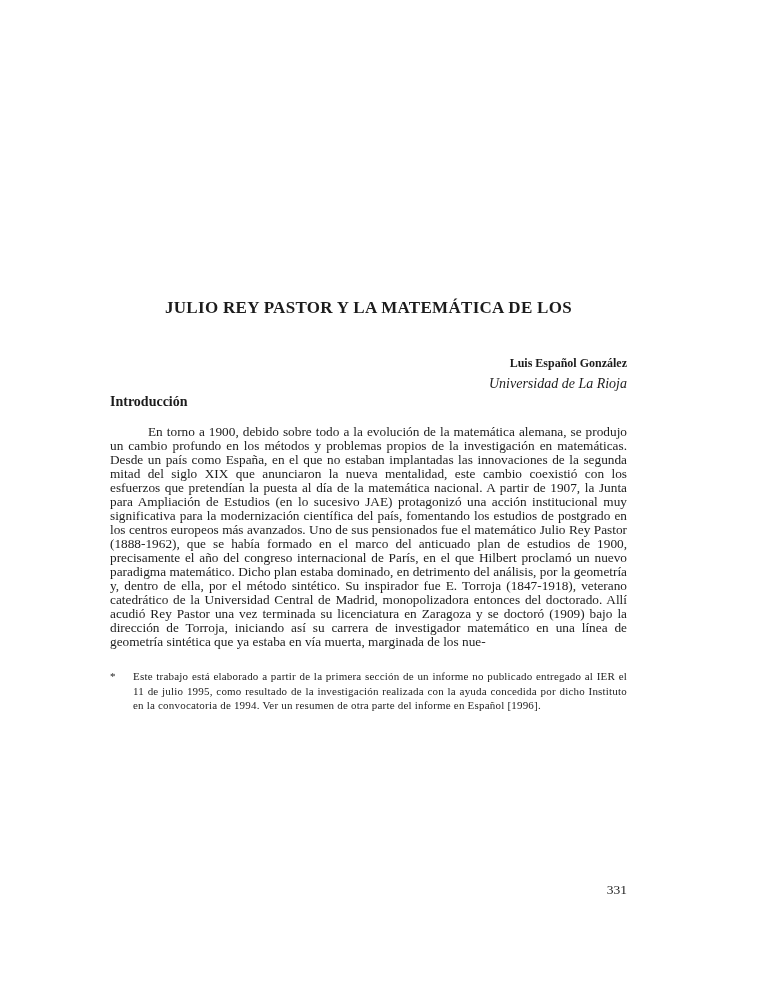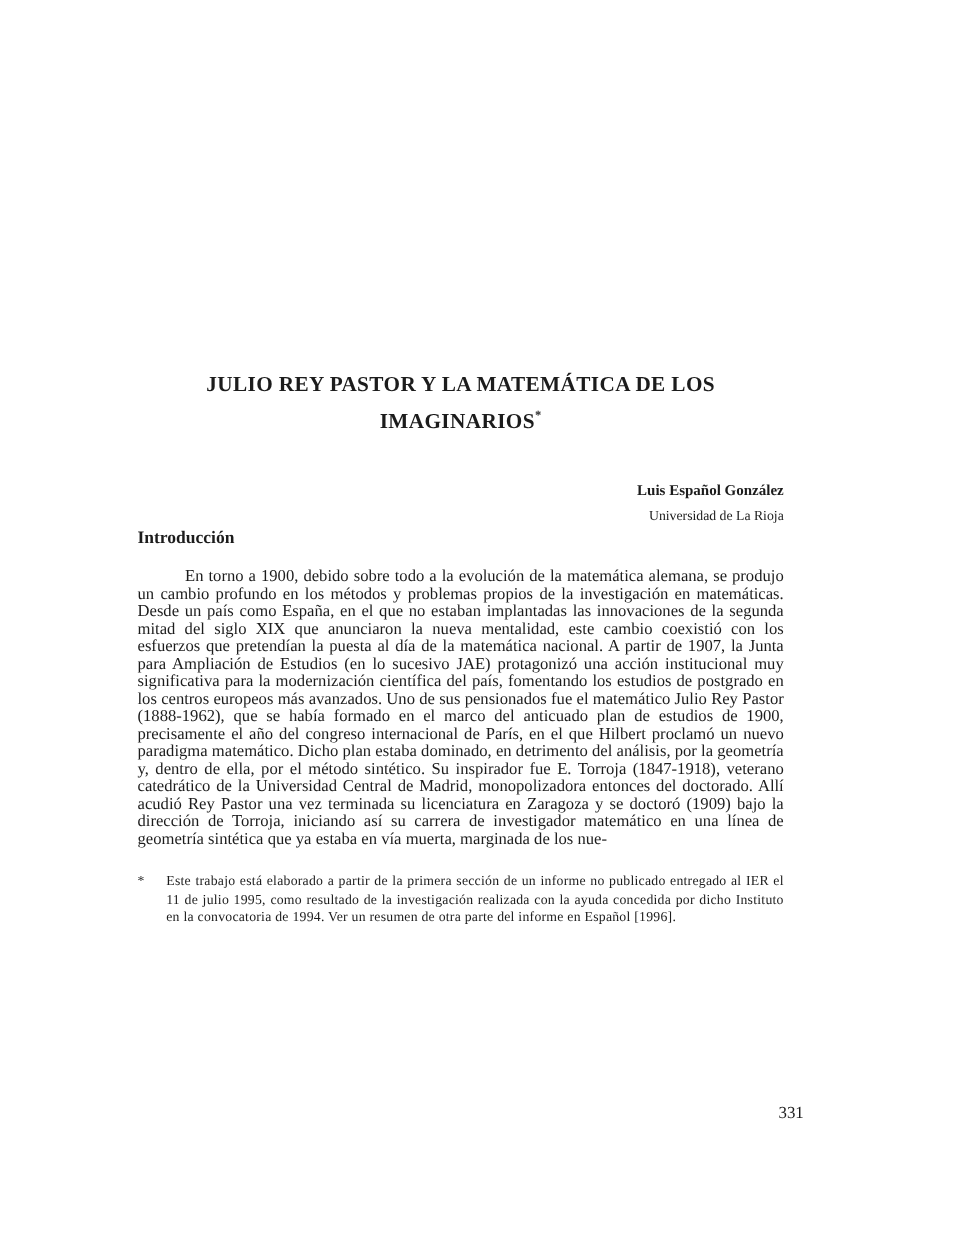--- a/index.html
+++ b/index.html
@@ -37,21 +37,22 @@
   .author-block {
     margin-top: 32px;
     text-align: right;
   }
   .author {
     font-weight: bold;
     font-size: 12px;
     line-height: 19px;
   }
   .affiliation {
-    font-size: 11px;
+    font-style: italic;
+    font-size: 14px;
     line-height: 18px;
     margin-top: 2px;
   }
   .section-heading {
     font-weight: bold;
     font-size: 14px;
     line-height: 18px;
   }
   .body-text {
     margin-top: 14px;
@@ -70,33 +71,32 @@
     letter-spacing: 0.2px;
   }
   .fn-marker {
     position: absolute;
     left: 0;
     top: 0;
   }
   .page-number {
     position: absolute;
     top: 882px;
-    right: 125px;
+    right: 141px;
     font-size: 13.5px;
   }
 </style>
 </head>
 <body>
 
 <div class="page">
   <div class="content">
 
     <div class="title">
       <div>JULIO REY PASTOR Y LA MATEMÁTICA DE LOS</div>
-      <div><span>IMAGINARIOS</span><sup class="title-note">*</sup></div>
     </div>
 
     <div class="author-block">
       <div class="author">Luis Español González</div>
       <div class="affiliation">Universidad de La Rioja</div>
     </div>
 
     <div class="section-heading">Introducción</div>
 
     <p class="body-text">En torno a 1900, debido sobre todo a la evolución de la matemática alemana, se produjo un cambio profundo en los métodos y problemas propios de la investigación en matemáticas. Desde un país como España, en el que no estaban implantadas las innovaciones de la segunda mitad del siglo XIX que anunciaron la nueva mentalidad, este cambio coexistió con los esfuerzos que pretendían la puesta al día de la matemática nacional. A partir de 1907, la Junta para Ampliación de Estudios (en lo sucesivo JAE) protagonizó una acción institucional muy significativa para la modernización científica del país, fomentando los estudios de postgrado en los centros europeos más avanzados. Uno de sus pensionados fue el matemático Julio Rey Pastor (1888-1962), que se había formado en el marco del anticuado plan de estudios de 1900, precisamente el año del congreso internacional de París, en el que Hilbert proclamó un nuevo paradigma matemático. Dicho plan estaba dominado, en detrimento del análisis, por la geometría y, dentro de ella, por el método sintético. Su inspirador fue E. Torroja (1847-1918), veterano catedrático de la Universidad Central de Madrid, monopolizadora entonces del doctorado. Allí acudió Rey Pastor una vez terminada su licenciatura en Zaragoza y se doctoró (1909) bajo la dirección de Torroja, iniciando así su carrera de investigador matemático en una línea de geometría sintética que ya estaba en vía muerta, marginada de los nue-</p>

